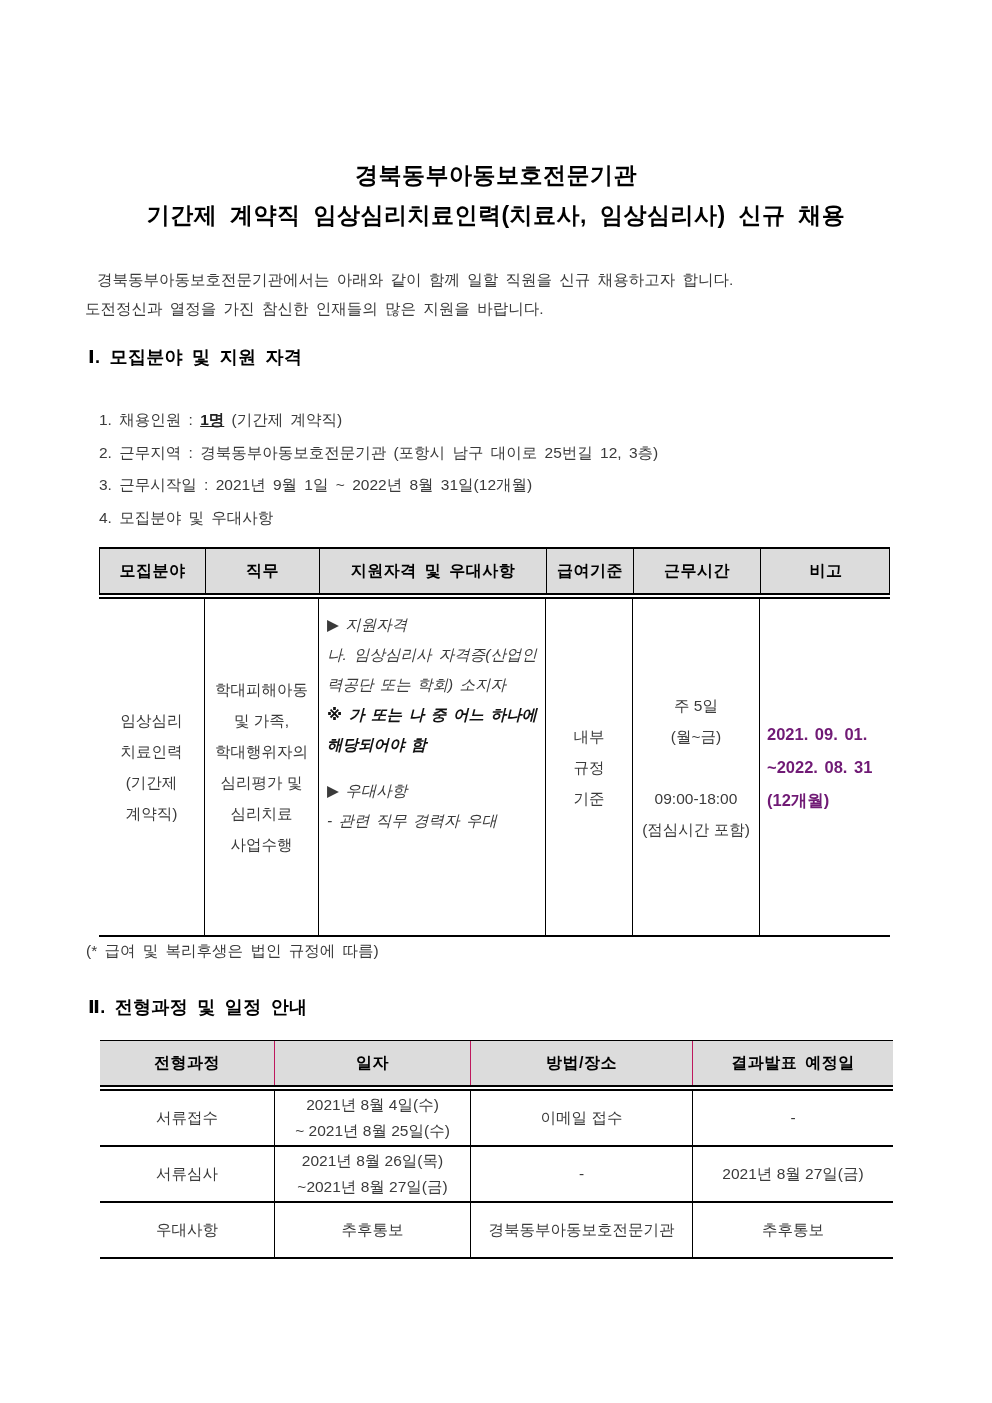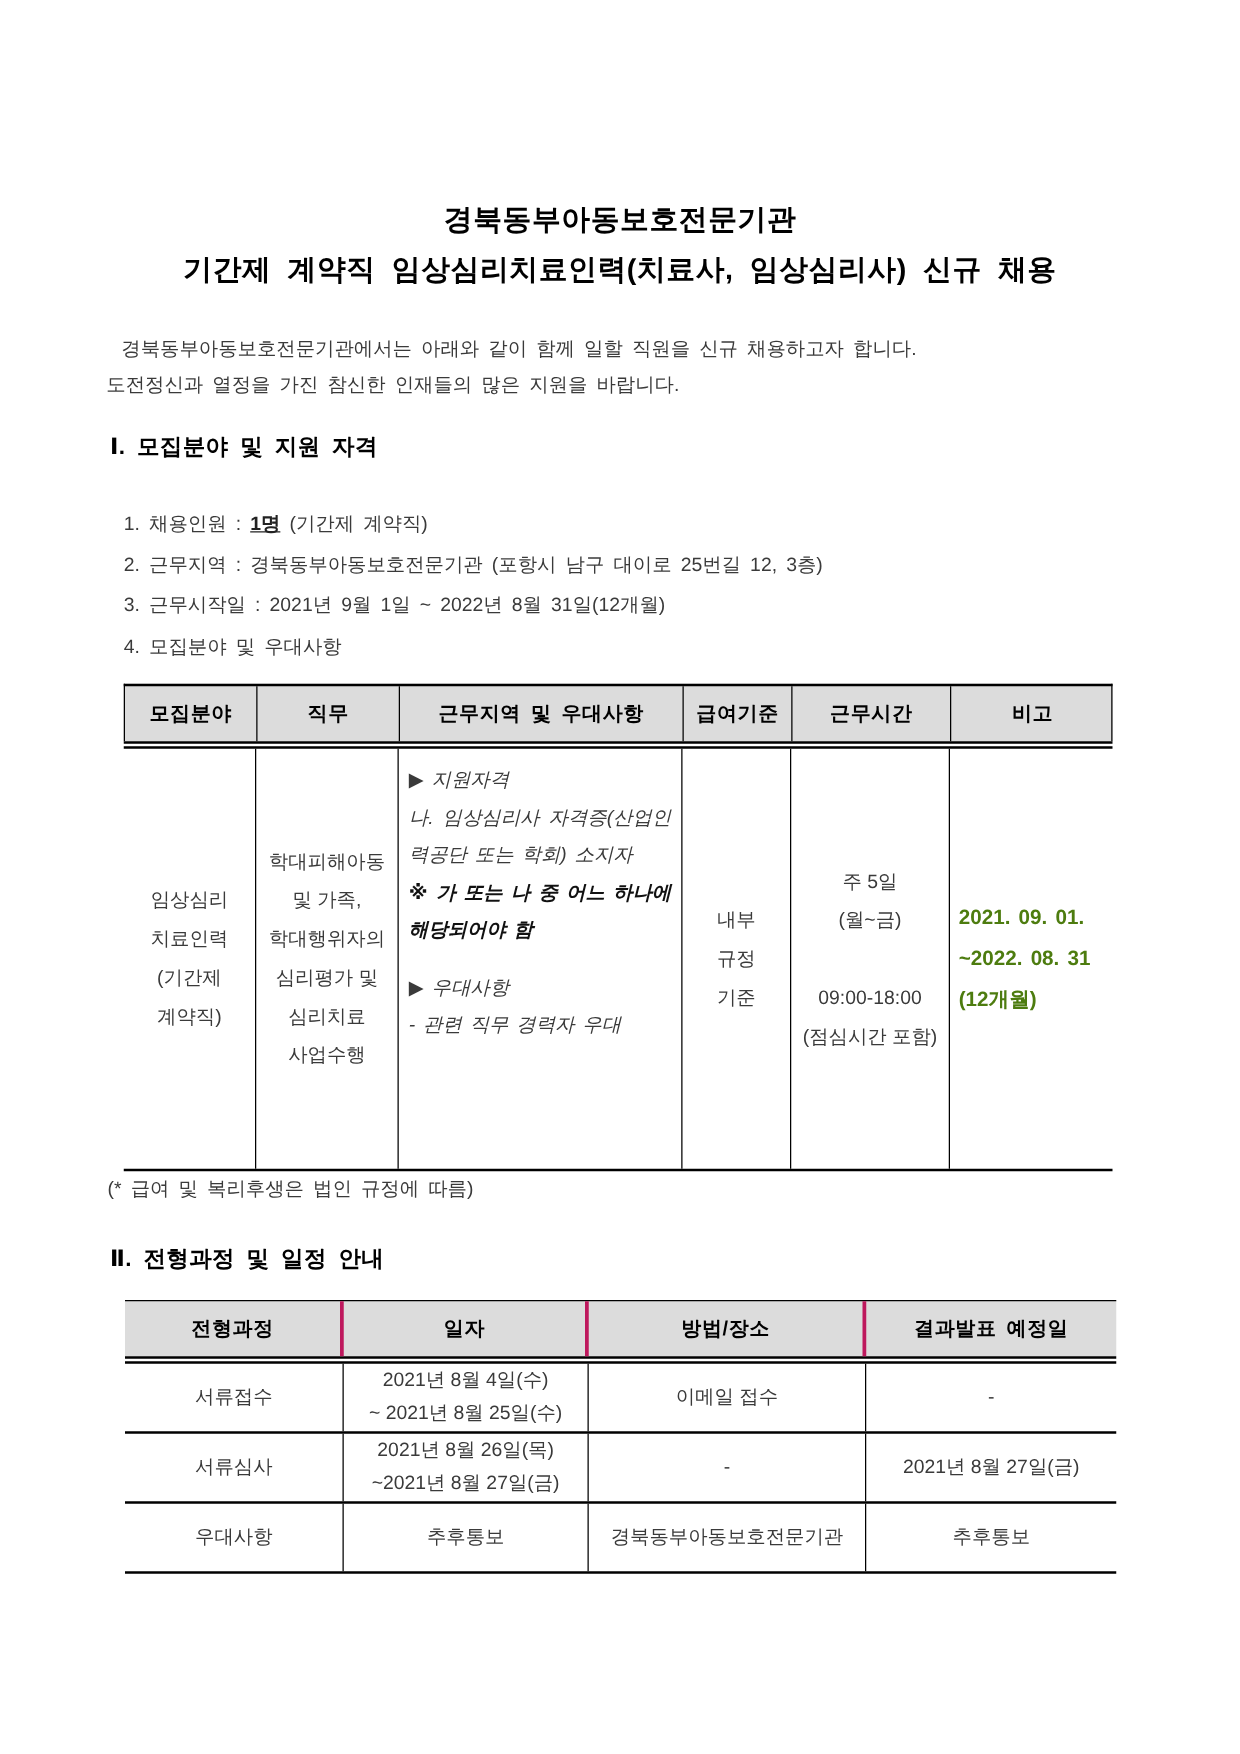--- a/index.html
+++ b/index.html
@@ -59,35 +59,35 @@
   .t1-body .bc:last-child{border-right:none;}
   .bc.qual{
     display:block;text-align:justify;padding:11px 8px 0 8px;
     line-height:30px;white-space:normal;word-spacing:2px;
   }
   .qline{text-align:justify;font-style:italic;}
   .qline.bold{font-weight:bold;color:#111;}
   .qline.gap{margin-top:16px;}
   .bc.note{
     justify-content:flex-start;text-align:left;padding-left:7px;
-    color:#4d7c0f;font-weight:bold;font-size:16.5px;line-height:33px;word-spacing:2px;
+    color:#701a75;font-weight:bold;font-size:16.5px;line-height:33px;word-spacing:2px;
   }
 
   
   .footnote{left:86px;top:941px;font-size:15.5px;word-spacing:3px;color:#3a3a3a;}
 
   
   .t2{left:100px;top:1040px;width:793px;}
   .t2-head{
     display:grid;grid-template-columns:175px 196px 222px 200px;
     border-top:1.5px solid #000;background:#dcdcdc;height:44px;
   }
   .t2-head .hc{
     display:flex;align-items:center;justify-content:center;
-    font-weight:bold;color:#000;font-size:16px;border-right:3px solid #be185d;
+    font-weight:bold;color:#000;font-size:16px;border-right:1px solid #be185d;
     letter-spacing:0.5px;word-spacing:3px;
   }
   .t2-head .hc:last-child{border-right:none;}
   .t2-row{
     display:grid;grid-template-columns:175px 196px 222px 200px;
     border-bottom:2px solid #000;min-height:54px;
   }
   .t2-row .bc{
     border-right:1px solid #000;display:flex;align-items:center;justify-content:center;
     text-align:center;font-size:15.5px;line-height:26px;white-space:pre-line;color:#3a3a3a;
@@ -111,21 +111,21 @@
   <div><span>1. 채용인원 : </span><span class="emph">1명</span><span> (기간제 계약직)</span></div>
   <div>2. 근무지역 : 경북동부아동보호전문기관 (포항시 남구 대이로 25번길 12, 3층)</div>
   <div>3. 근무시작일 : 2021년 9월 1일 ~ 2022년 8월 31일(12개월)</div>
   <div>4. 모집분야 및 우대사항</div>
 </div>
 
 <div class="abs t1">
   <div class="t1-head">
     <div class="hc">모집분야</div>
     <div class="hc">직무</div>
-    <div class="hc">근무지역 및 우대사항</div>
+    <div class="hc">지원자격 및 우대사항</div>
     <div class="hc">급여기준</div>
     <div class="hc">근무시간</div>
     <div class="hc">비고</div>
   </div>
   <div class="dblline"></div>
   <div class="t1-body">
     <div class="bc">임상심리
 치료인력
 (기간제
 계약직)</div>

